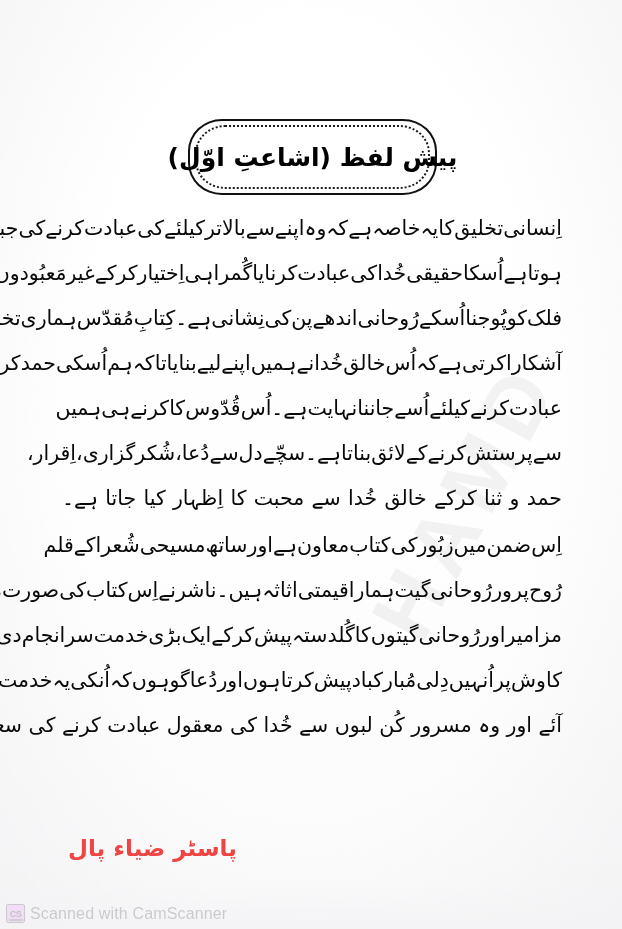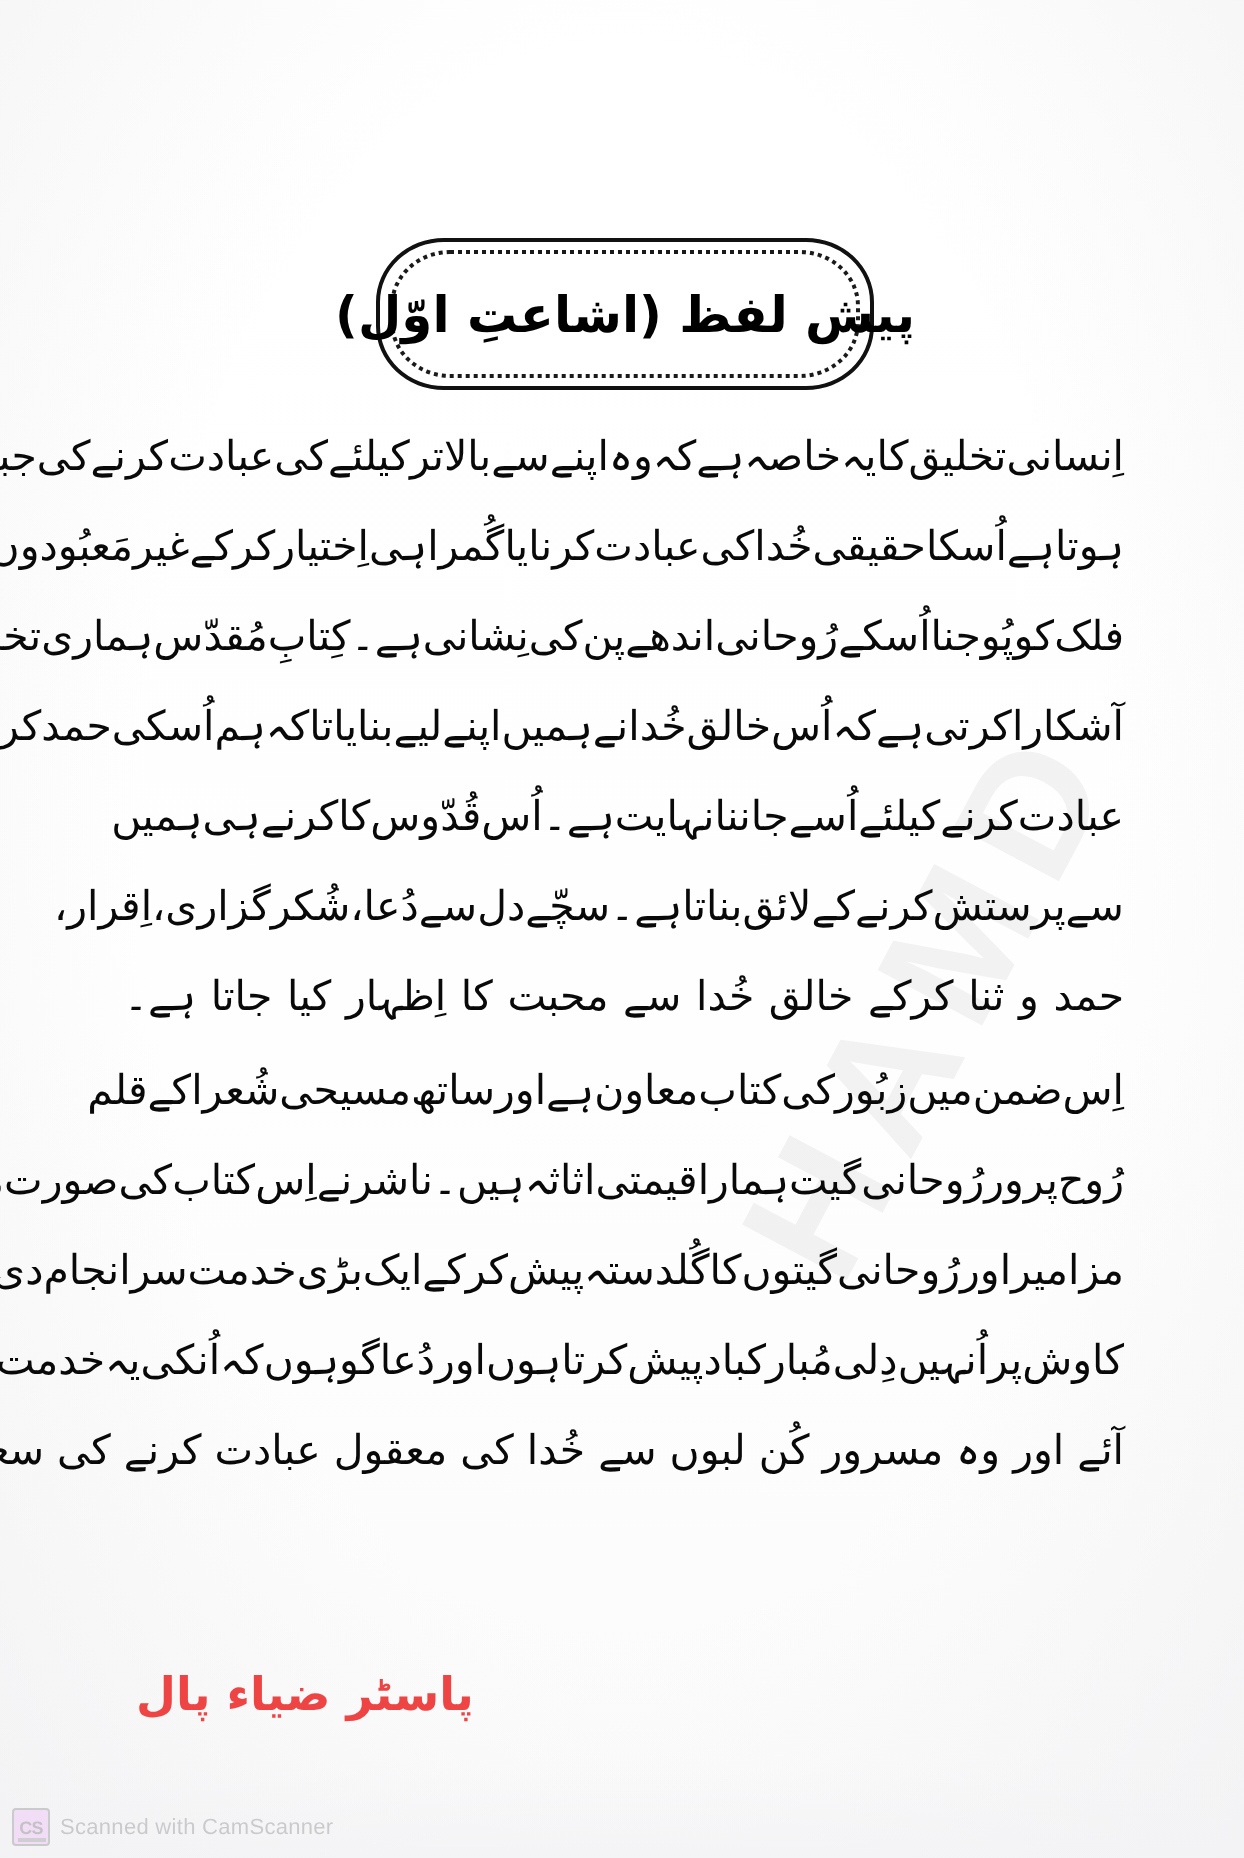--- a/index.html
+++ b/index.html
@@ -180,21 +180,21 @@
   .cs-logo::after {
     content: "";
     position: absolute;
     left: 1.5px;
     right: 1.5px;
     bottom: 1px;
     height: 2.5px;
     background: #7d7d82;
   }
   .scanner-text {
-    font-size: 11px;
+    font-size: 16px;
     color: #6b6b70;
     font-family: "Liberation Sans", sans-serif;
     letter-spacing: 0.15px;
   }
 
   
   .scan-noise {
     position: absolute;
     left: 0;
     right: 0;

